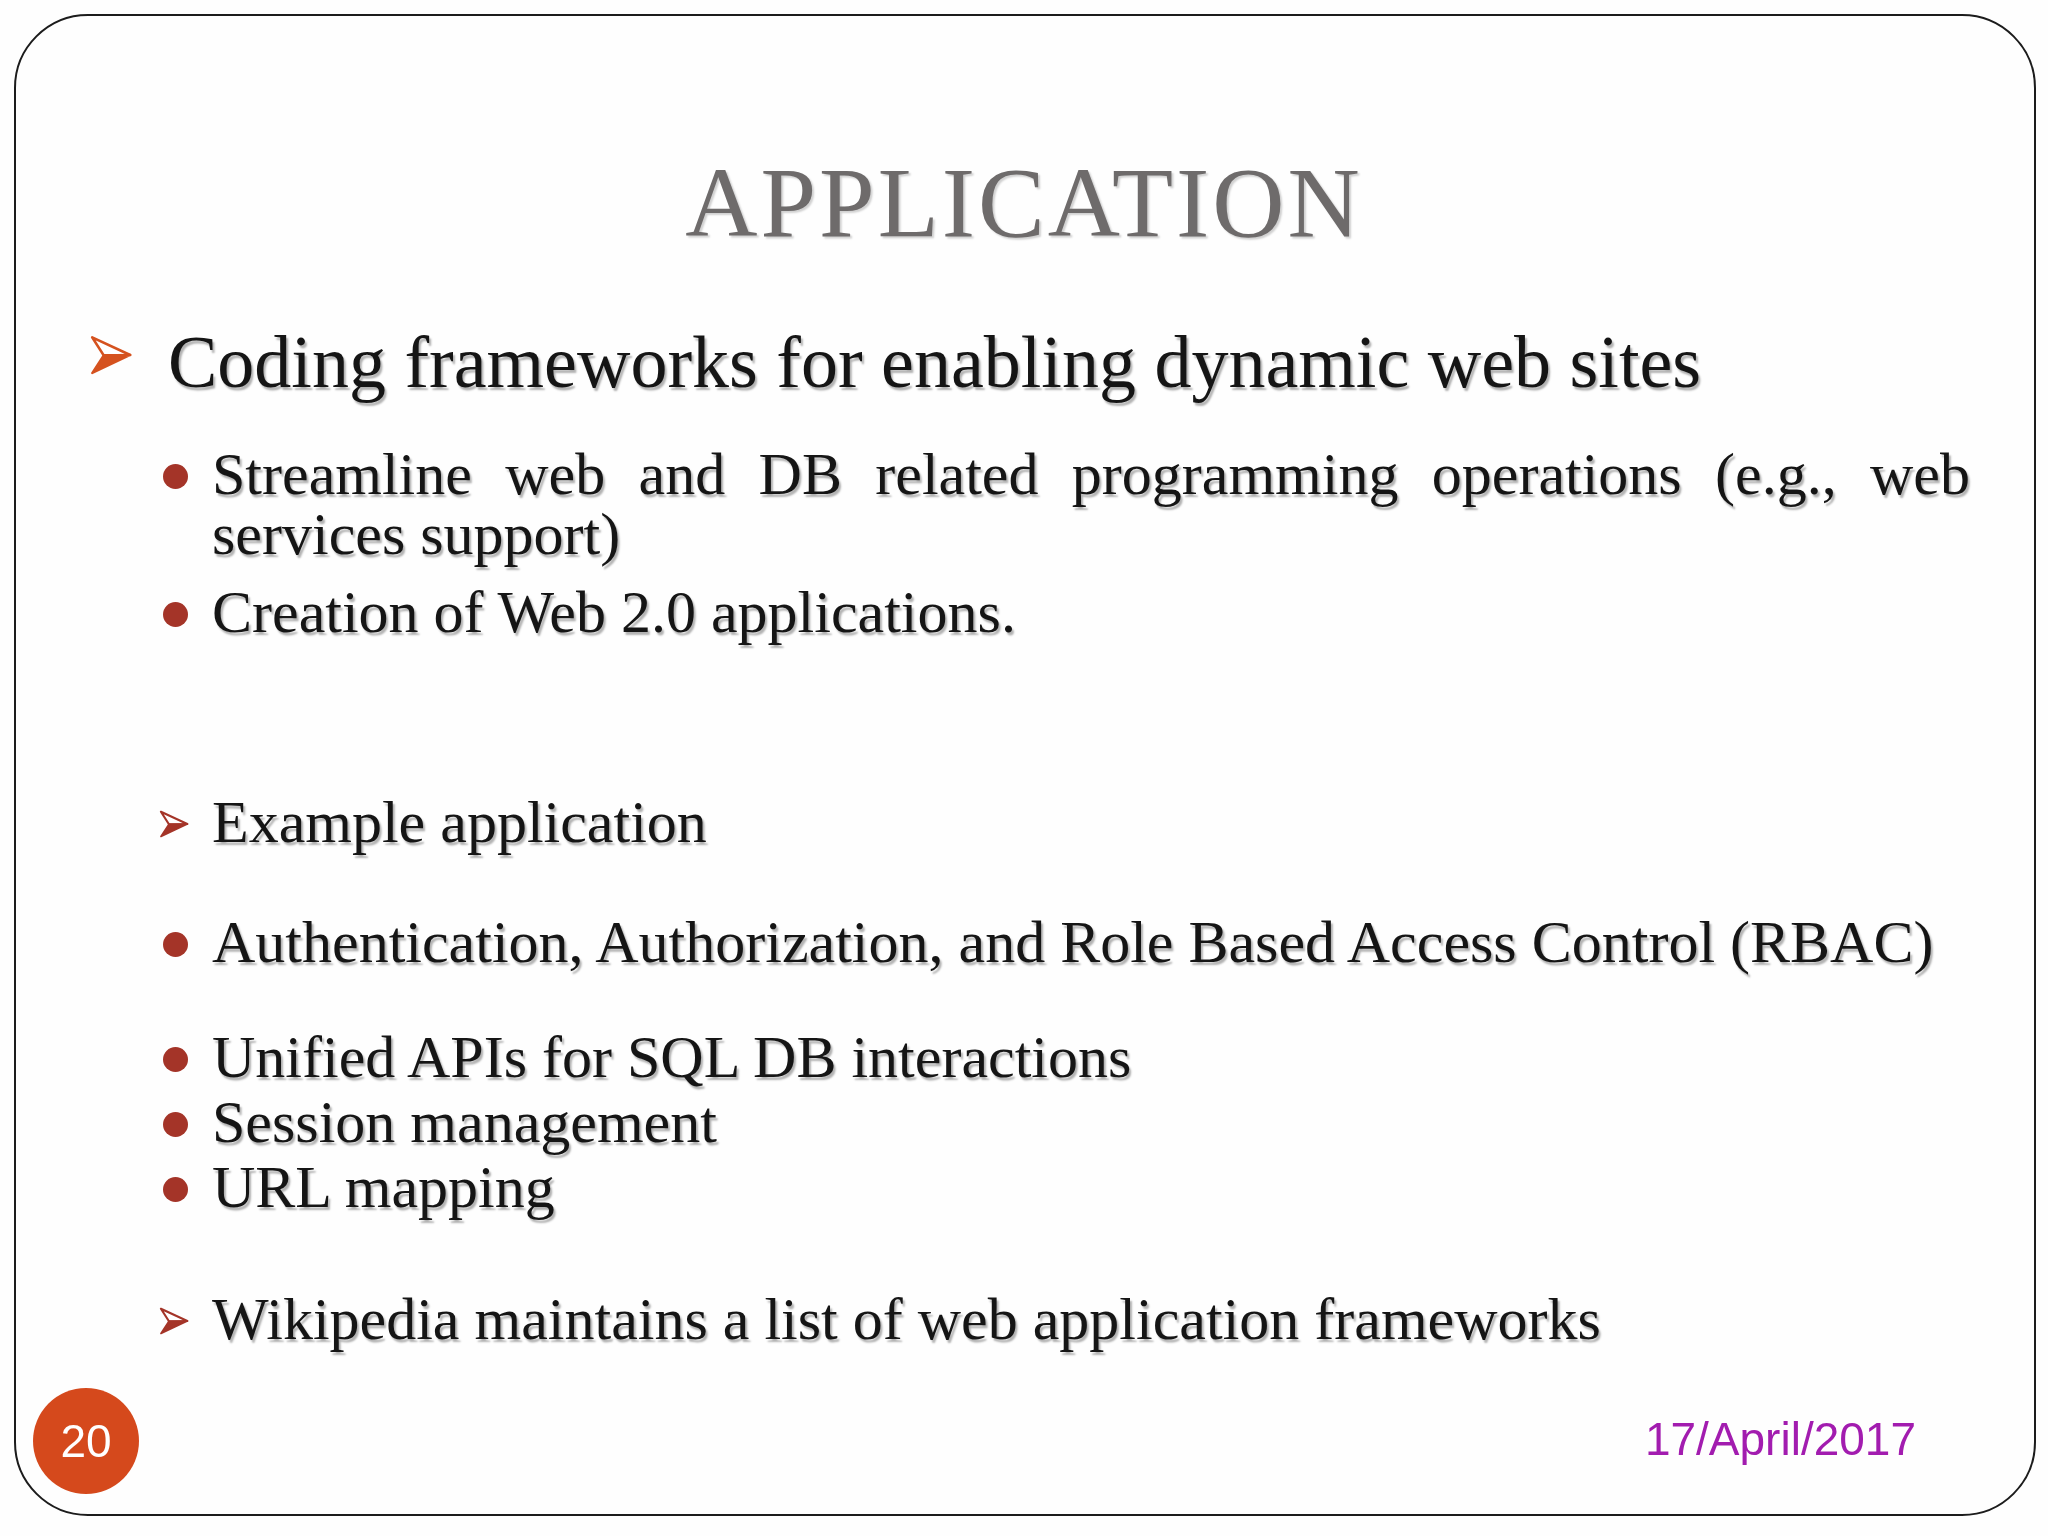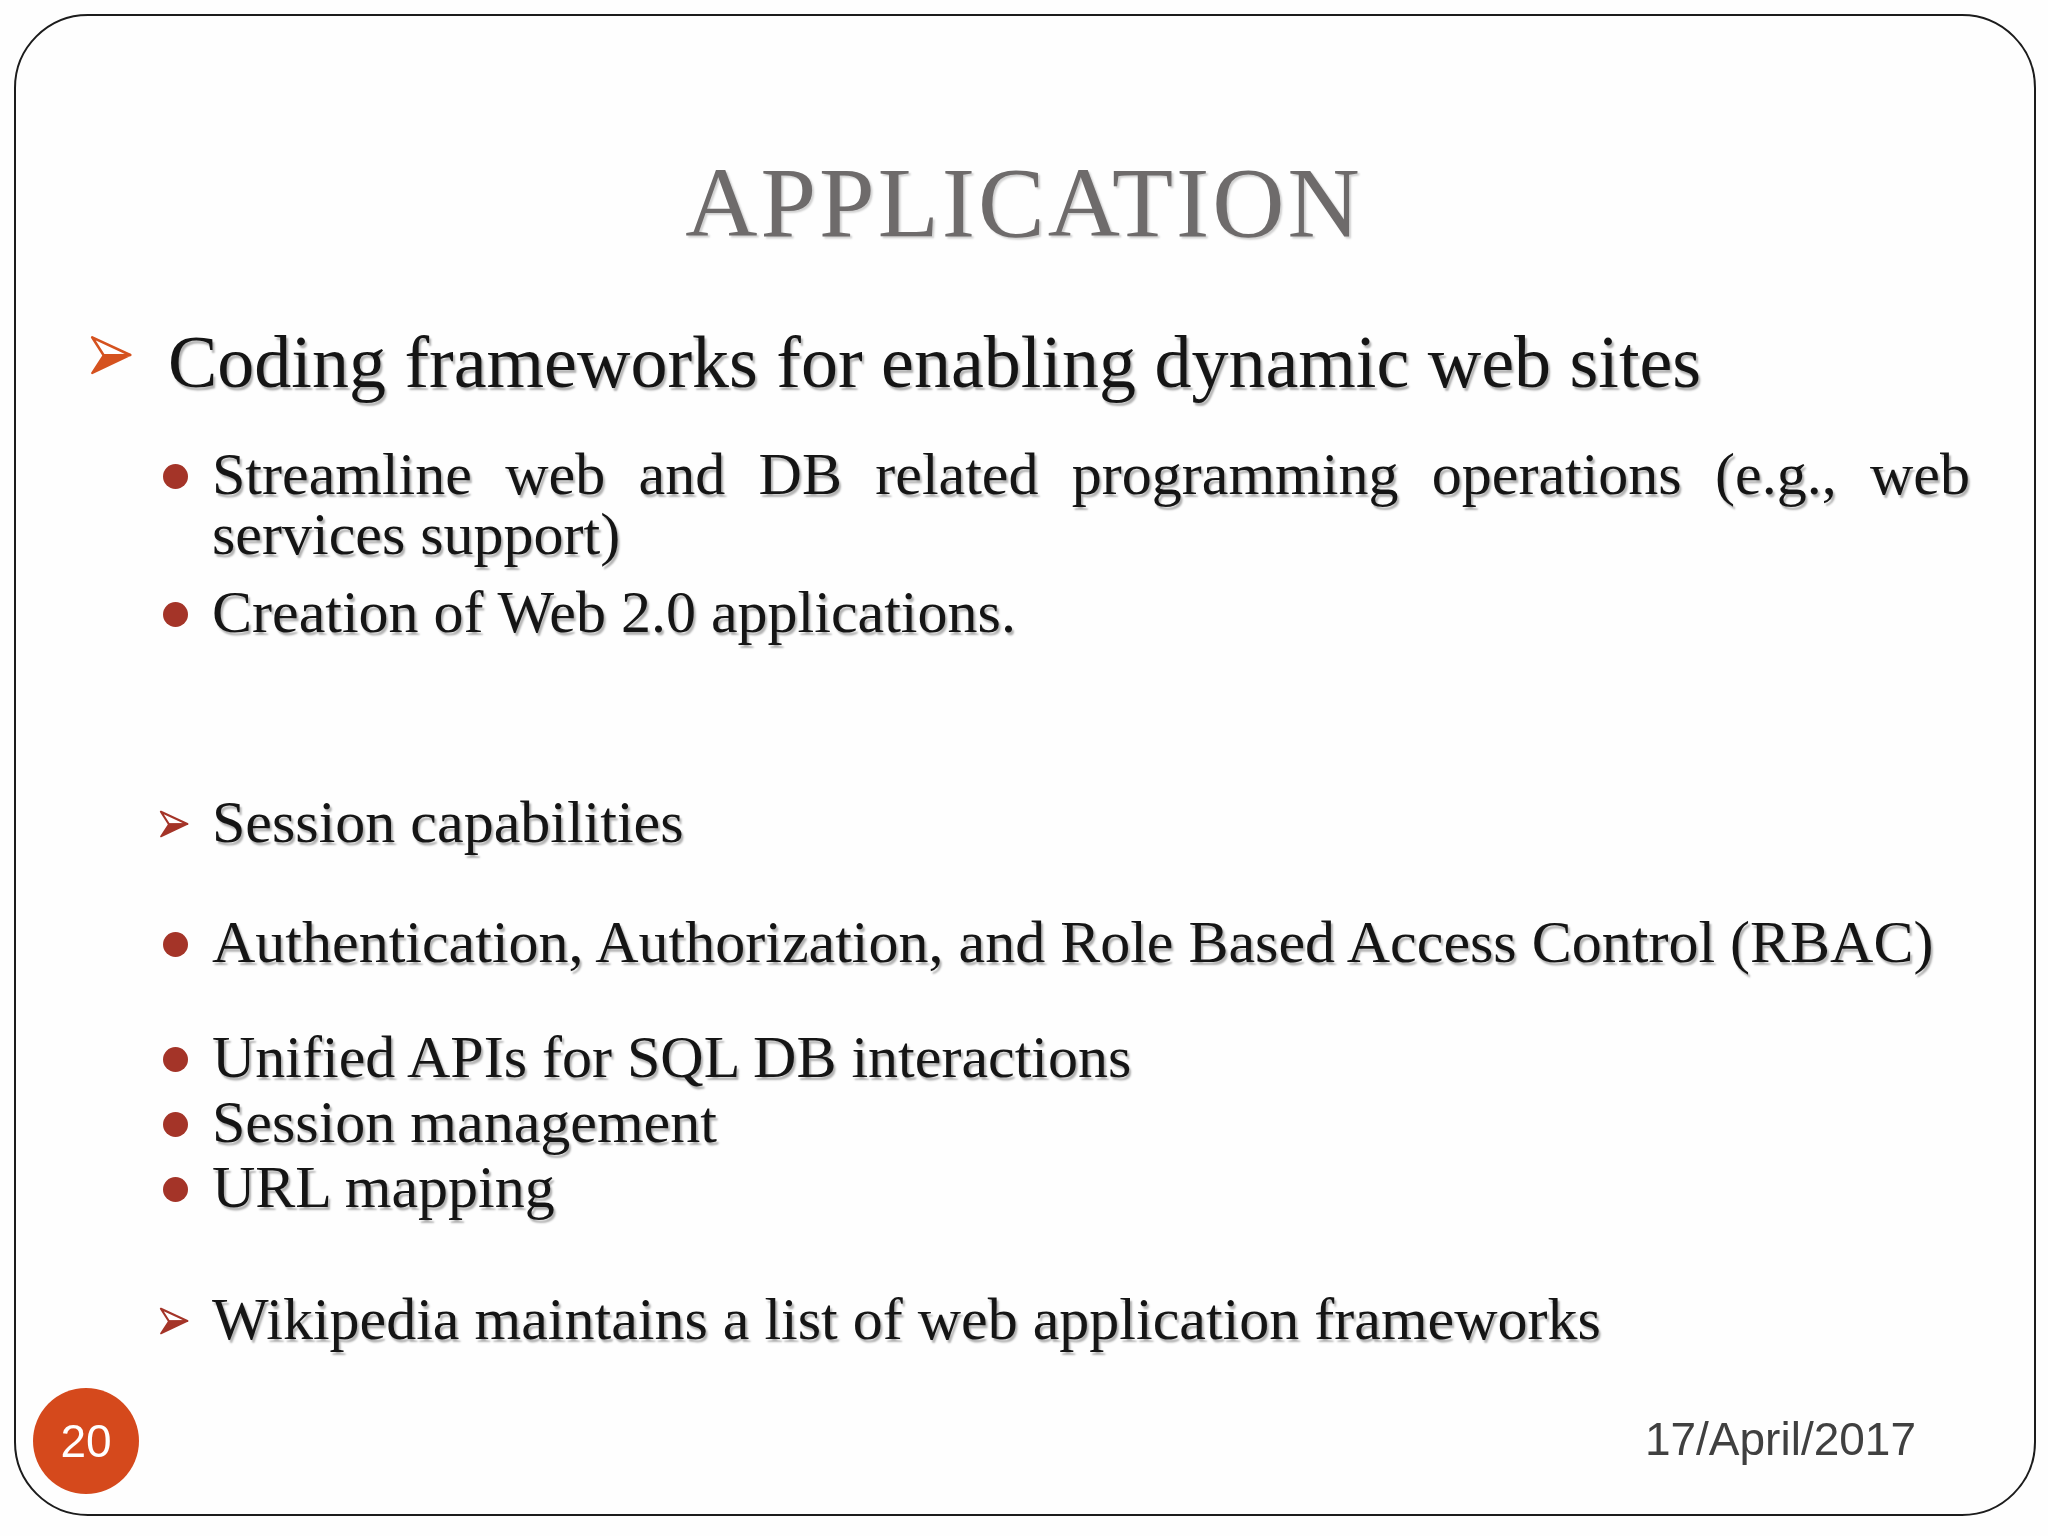--- a/index.html
+++ b/index.html
@@ -36,21 +36,21 @@
     background:#a43428;
   }
   .badge {
     position:absolute; left:33px; top:1388px; width:106px; height:106px;
     border-radius:50%; background:#d5491c;
     display:flex; align-items:center; justify-content:center;
     font-family:"Liberation Sans", sans-serif; font-size:46px; color:#ffffff;
   }
   .date {
     position:absolute; right:132px; top:1412px;
-    font-family:"Liberation Sans", sans-serif; font-size:46px; color:#404040;
+    font-family:"Liberation Sans", sans-serif; font-size:46px; color:#a21caf;
   }
 </style>
 </head>
 <body>
 
 <div class="slide">
 
   <div class="frame"></div>
 
   <div class="title">APPLICATION</div>
@@ -76,21 +76,21 @@
   </div>
 
 
   <div class="item l2" style="top:792px">
     <span class="marker">
       <svg viewBox="0 0 24 24" width="32" height="32">
         <polygon points="2.2,2.8 22,12 8.2,12.2" fill="#ffffff" stroke="#a43428" stroke-width="1.6" stroke-linejoin="round"></polygon>
         <polygon points="8.2,12.2 22,12 2.2,21.4" fill="#a43428" stroke="#a43428" stroke-width="1.2" stroke-linejoin="round"></polygon>
       </svg>
     </span>
-    <div class="txt">Session capabilities</div>
+    <div class="txt">Example application</div>
   </div>
 
   <div class="item l3" style="top:1027px">
     <span class="marker dot"></span>
     <div class="txt">Unified APIs for SQL DB interactions</div>
   </div>
 
   <div class="item l3 justify" style="top:912px">
     <span class="marker dot"></span>
     <div class="txt">Authentication, Authorization, and Role Based Access Control (RBAC)</div>

